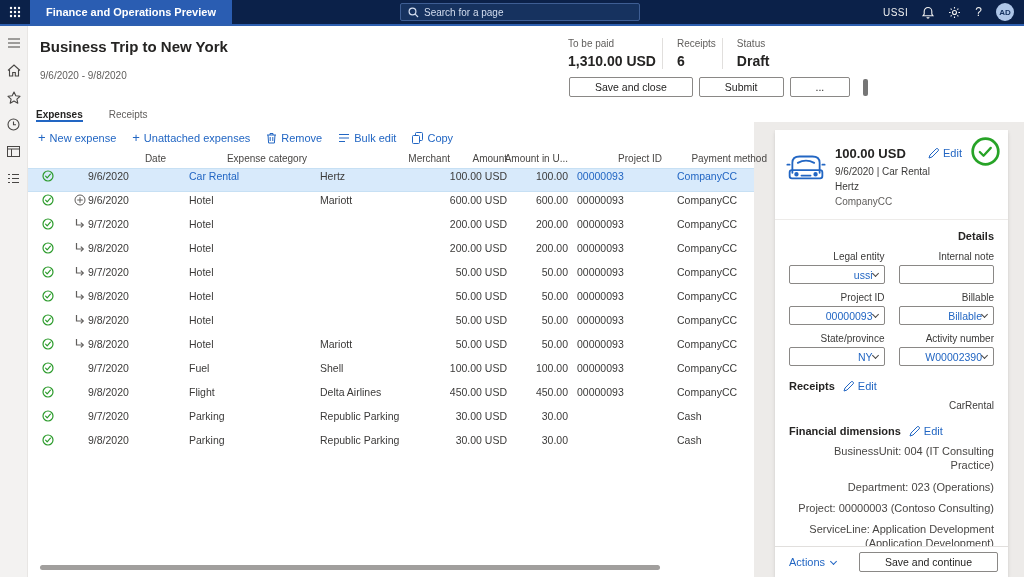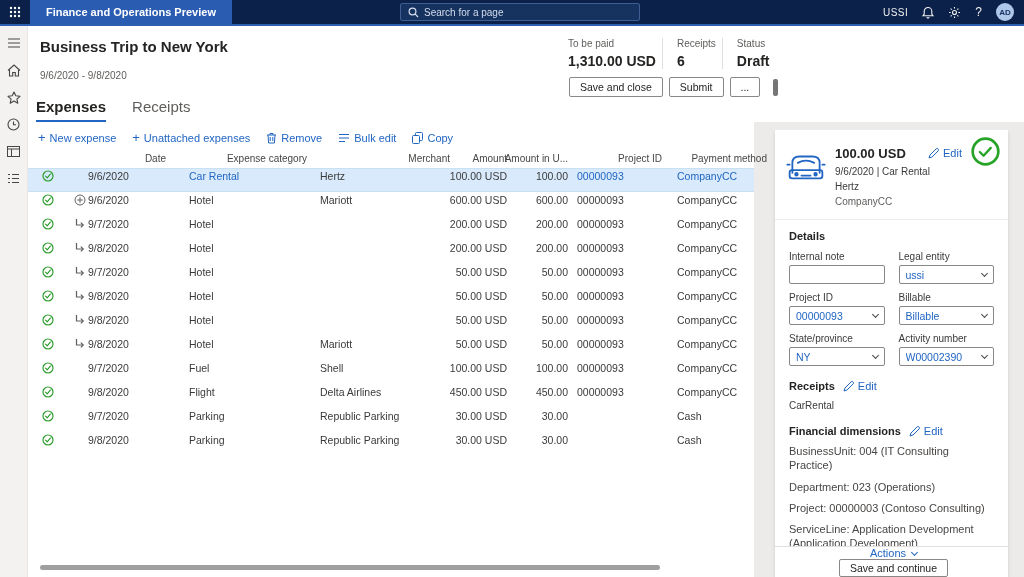--- a/index.html
+++ b/index.html
@@ -40,24 +40,24 @@
   .pagehead { position:absolute; left:28px; top:26px; width:996px; height:96px; background:#fff; }
   .ph-title { position:absolute; left:12px; top:12px; font-size:15px; font-weight:700; color:#252423; }
   .ph-dates { position:absolute; left:12px; top:34px; font-size:10px; color:#605e5c;margin-top:10px; }
   .head-fields { position:absolute; left:540px; top:12px; display:flex; }
   .hf { margin-right:14px; padding-right:6px; border-right:1px solid #e1dfdd; }
   .hf:last-child { border-right:none; }
   .hf-label { font-size:10px; color:#605e5c; margin-bottom:4px; white-space:nowrap; }
   .hf-value { font-size:14px; font-weight:600; color:#252423; white-space:nowrap; }
   .head-btns { position:absolute; left:541px; top:51px; display:flex; gap:6px; align-items:center; }
   .btn { background:#fff; border:1px solid #8a8886; border-radius:2px; font-size:10.5px;
-    color:#252423; padding:0 10px; height:20px; font-family:inherit; cursor:pointer; white-space:nowrap; }
+    color:#252423; padding:0 25px; height:20px; font-family:inherit; cursor:pointer; white-space:nowrap; }
   .hscroll-thumb { width:5px; height:17px; background:#767676; border-radius:2px; margin-left:7px; cursor:pointer; }
   .tabbar { position:absolute; left:8px; bottom:0; display:flex; gap:26px; }
-  .tab { font-size:15px; color:#605e5c; padding-bottom:5px; cursor:pointer; }
+  .tab { font-size:10px; color:#605e5c; cursor:pointer; }
   .tab.active { color:#252423; font-weight:700; border-bottom:2px solid var(--accent,#2266c3); }
 
   
   .content { position:absolute; left:28px; top:122px; width:996px; height:455px; background:#edebe9; }
   .gridpanel { position:absolute; left:0; top:0; width:726px; height:455px; background:#fff; }
   .gp-toolbar { display:flex; align-items:center; gap:16px; padding:9px 0 7px 10px; }
   .tlink { display:flex; align-items:center; gap:4px; color:var(--accent,#2266c3); font-size:11px; cursor:pointer; white-space:nowrap; }
   .tlink .plus { font-size:13px; line-height:1; }
 
   .ghead { position:relative; height:17px; }
@@ -83,34 +83,34 @@
   .card { position:absolute; left:747px; top:8px; width:233px; height:447px; background:#fff;
     box-shadow:0 1.6px 3.6px rgba(0,0,0,.13), 0 .3px .9px rgba(0,0,0,.10); }
   .card-head { position:relative; padding:16px 14px 10px 60px; border-bottom:1px solid #edebe9; min-height:74px; }
   .car { position:absolute; left:11px; top:21px; }
   .ch-amount { font-size:13px; font-weight:700; color:#252423; margin-bottom:3px; }
   .ch-line { font-size:10px; color:#3b3a39; line-height:1.5; white-space:nowrap; }
   .ch-line.muted { color:#605e5c; }
   .edit-link { display:flex; gap:4px; align-items:center; color:var(--accent,#2266c3); font-size:11px; cursor:pointer; }
   .edit-abs { position:absolute; right:46px; top:17px; }
   .bigcheck { position:absolute; right:7px; top:6px; cursor:default; }
-  .card-body { padding:10px 14px 0 14px; }
+  .card-body { padding:10px 14px 0 14px;text-align:right; }
   .sec-title { font-size:11px; font-weight:700; color:#252423; }
   .fields { display:grid; grid-template-columns:1fr 1fr; column-gap:14px; row-gap:8px; margin-top:9px; }
   .f-label { font-size:10px; color:#3b3a39; margin-bottom:3px; white-space:nowrap; }
   .f-box { height:19px; border:1px solid #8a8886; border-radius:2px; display:flex;
     align-items:center; padding:0 6px; cursor:pointer; background:#fff; }
   .f-val { flex:1; font-size:10.5px; color:var(--accent,#2266c3); white-space:nowrap; overflow:hidden; }
   .chev { width:5px; height:5px; border-right:1.4px solid #484644; border-bottom:1.4px solid #484644;
     transform:rotate(45deg); margin-top:-2px; flex:none; }
   .sec-row { display:flex; align-items:center; gap:8px; margin-top:14px; }
   .receipt-item { font-size:10px; margin-top:8px; color:#3b3a39; }
   .fd-line { font-size:11px; color:#484644; margin-top:7px; line-height:1.3; }
   .card-foot { position:absolute; left:0; right:0; bottom:0; height:31px; border-top:1px solid #e1dfdd;
-    display:flex; align-items:center; justify-content:space-between; padding:0 10px 0 14px; background:#fff;flex-direction:column; }
+    display:flex; align-items:center; justify-content:space-between; padding:0 10px 0 14px; background:#fff; }
   .actions { display:flex; align-items:center; gap:6px; color:var(--accent,#2266c3); font-size:11px; cursor:pointer; }
   .actions .chev { border-color:var(--accent,#2266c3); }
 </style>
 </head>
 <body>
 
 <div class="topbar">
   <div class="waffle">
     <svg width="12" height="12" viewBox="0 0 12 12" fill="#fff">
       <circle cx="2" cy="2" r="1.2"></circle>
@@ -532,30 +532,30 @@
           <circle cx="15" cy="15" r="12.4" fill="#fff" stroke="#27a327" stroke-width="2.6"></circle>
           <path d="M9.5 15.5l3.6 3.6 7-7.6" fill="none" stroke="#27a327" stroke-width="2.2" stroke-linecap="round" stroke-linejoin="round"></path>
         </svg>
       </span>
     </div>
 
     <div class="card-body">
       <div class="sec-title">Details</div>
       <div class="fields" id="detail-fields">
           <div class="field">
-            <div class="f-label">Internal note</div>
-            <div class="f-box">
-              <span class="f-val"></span>
-            </div>
-          </div>
-          <div class="field">
             <div class="f-label">Legal entity</div>
             <div class="f-box">
               <span class="f-val">ussi</span>
               <span class="chev"></span>
+            </div>
+          </div>
+          <div class="field">
+            <div class="f-label">Internal note</div>
+            <div class="f-box">
+              <span class="f-val"></span>
             </div>
           </div>
           <div class="field">
             <div class="f-label">Project ID</div>
             <div class="f-box">
               <span class="f-val">00000093</span>
               <span class="chev"></span>
             </div>
           </div>
           <div class="field">

